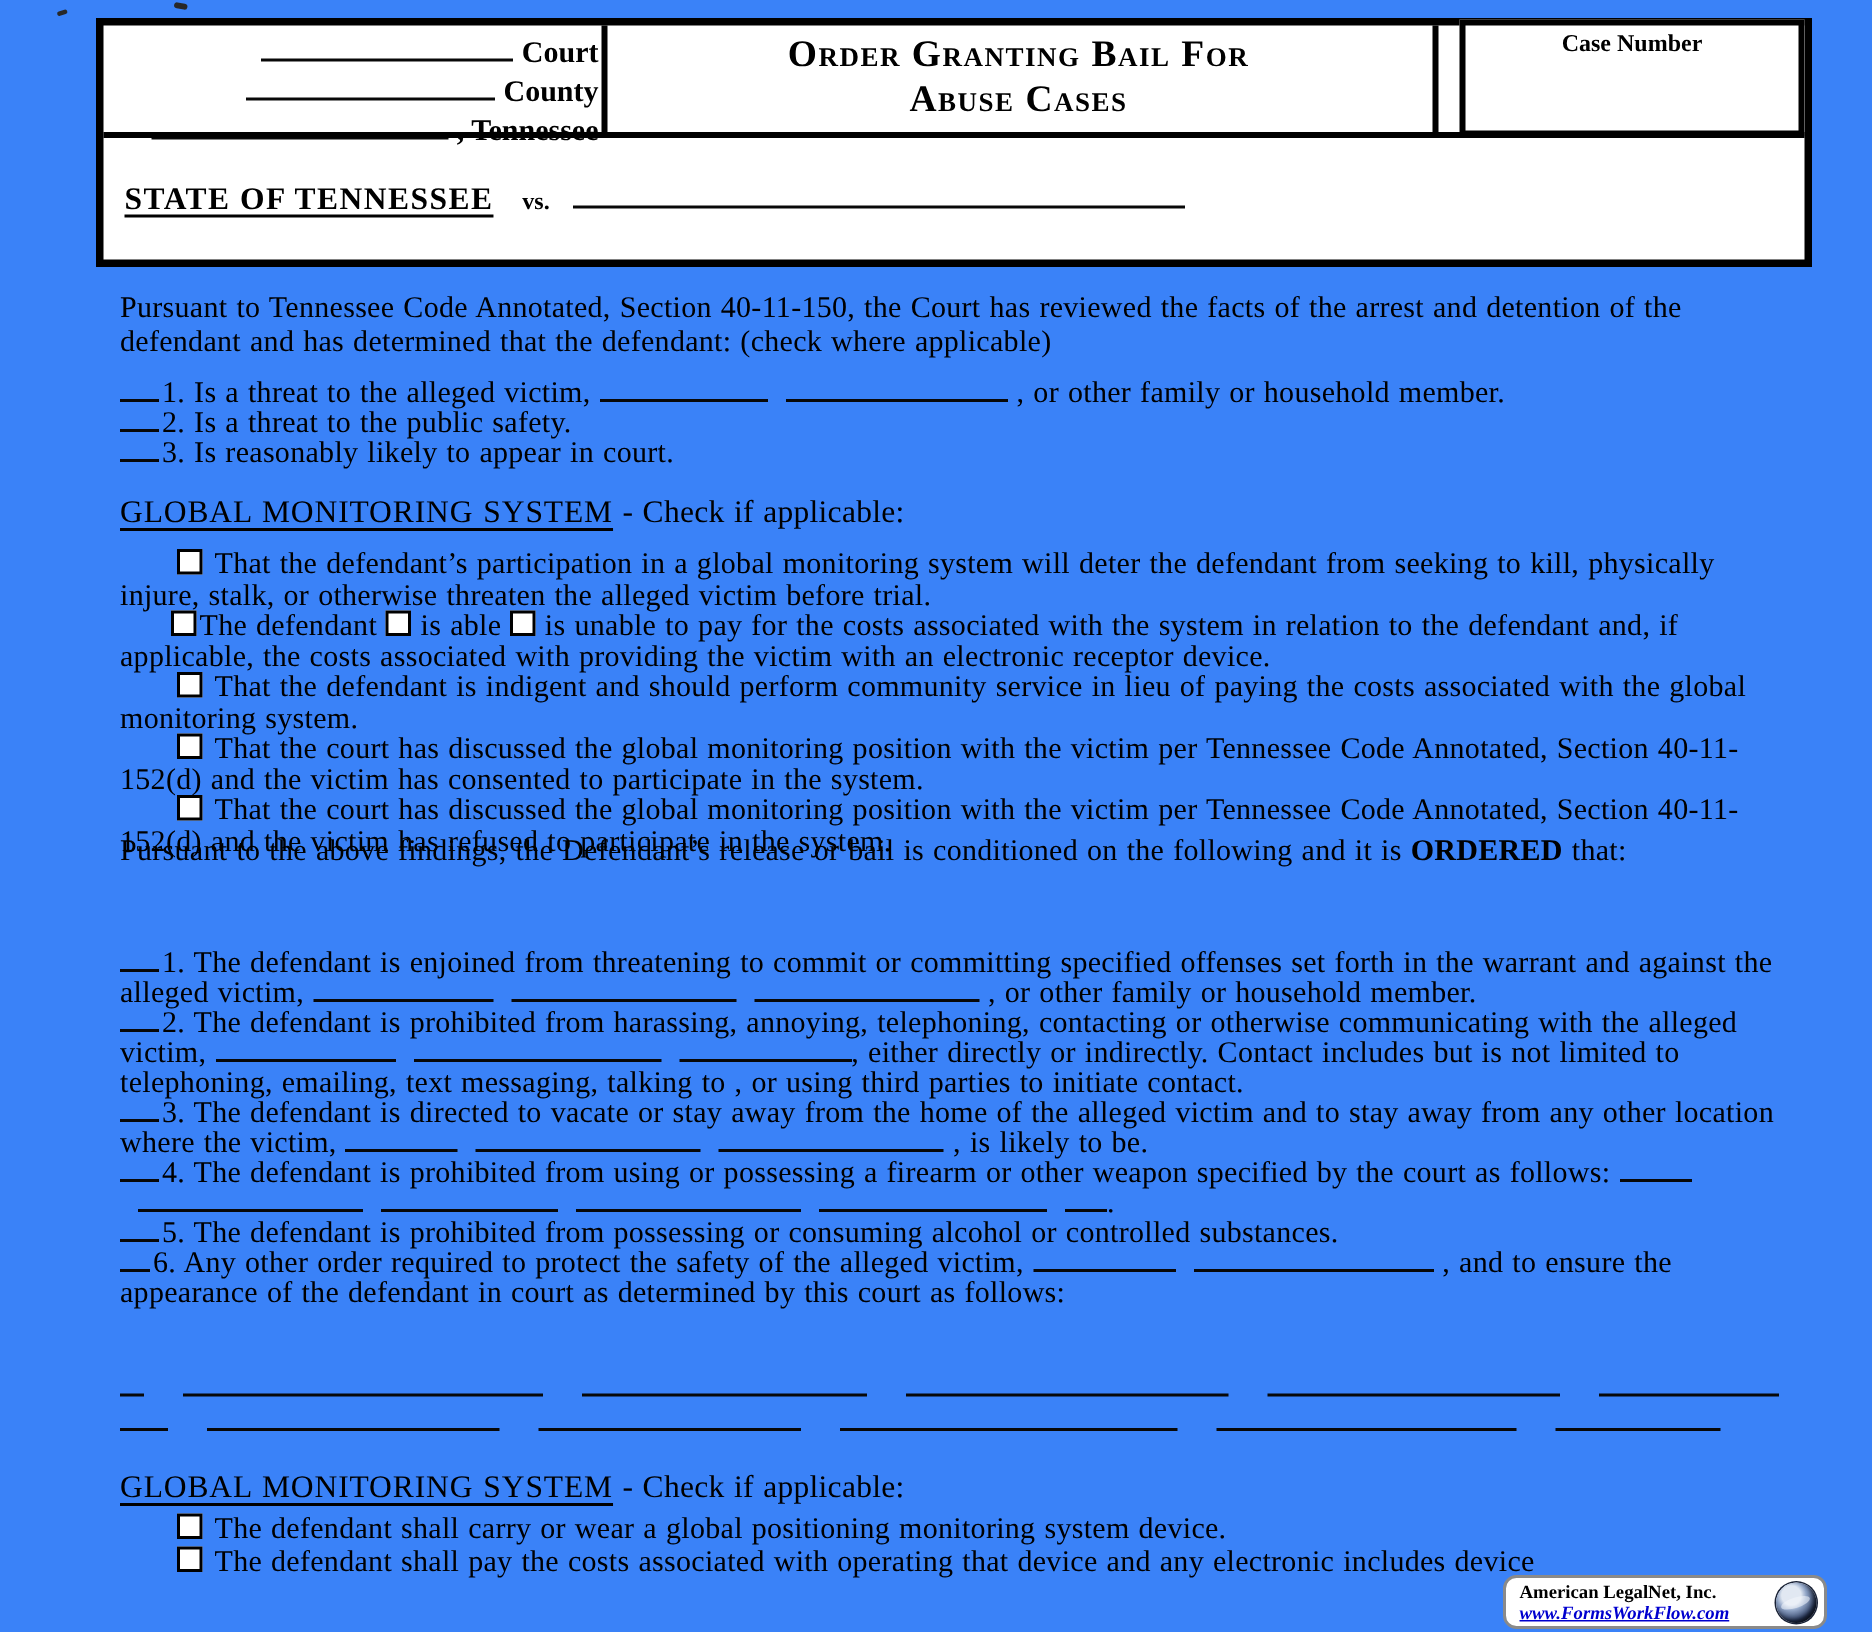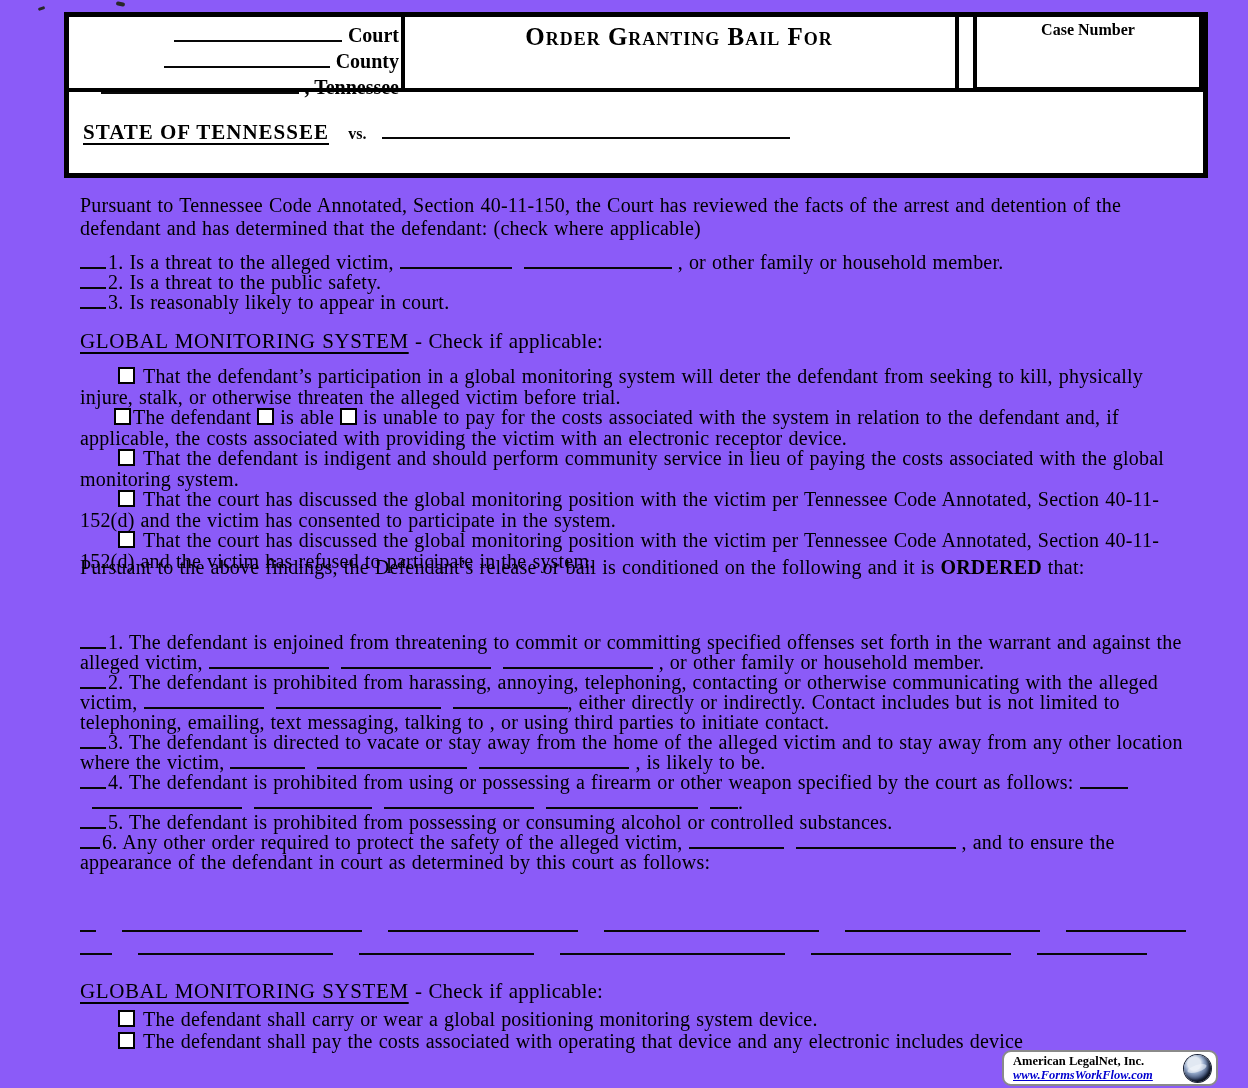--- a/index.html
+++ b/index.html
@@ -1,17 +1,17 @@
 <!DOCTYPE html>
 <html><head>
 <meta charset="utf-8">
 <style>
   html,body{margin:0;padding:0;background:#fff;}
   .page{
-    position:relative;width:1248px;height:1088px;background:#8b5cf6;
+    position:relative;width:1248px;height:1088px;background:#3b82f6;
     font-family:"Liberation Serif", serif;color:#000;overflow:hidden;
     filter:blur(0.3px) contrast(1.02);
   }
   
   .art{position:absolute;background:#2a2a2a;border-radius:2px;}
   .art1{left:38px;top:7px;width:7px;height:3px;transform:rotate(-18deg);}
   .art2{left:116px;top:2px;width:9px;height:4px;transform:rotate(10deg);}
 
   
   .hdr{position:absolute;left:64px;top:12px;width:1134px;height:156px;border:5px solid #000;background:#fff;}
@@ -84,20 +84,21 @@
   <div class="hdr">
     <div class="hdr-left">
       <div><span class="bl" style="width:168px"></span><span>Court</span></div>
       <div><span class="bl" style="width:166px"></span><span>County</span></div>
       <div><span class="bl" style="width:198px"></span><span>, Tennessee</span></div>
     </div>
     <div class="hdr-vline"></div>
     <div class="hdr-vline2"></div>
     <div class="hdr-title">
       <div>Order Granting Bail For</div>
+      <div>Abuse Cases</div>
     </div>
     <div class="casebox">
       <div class="casebox-label">Case Number</div>
     </div>
     <div class="hdr-divider"></div>
     <div class="caption">
       <span class="state">STATE OF TENNESSEE</span>
       <span class="vs">vs.</span>
       <span class="bl" style="width:408px"></span>
     </div>

